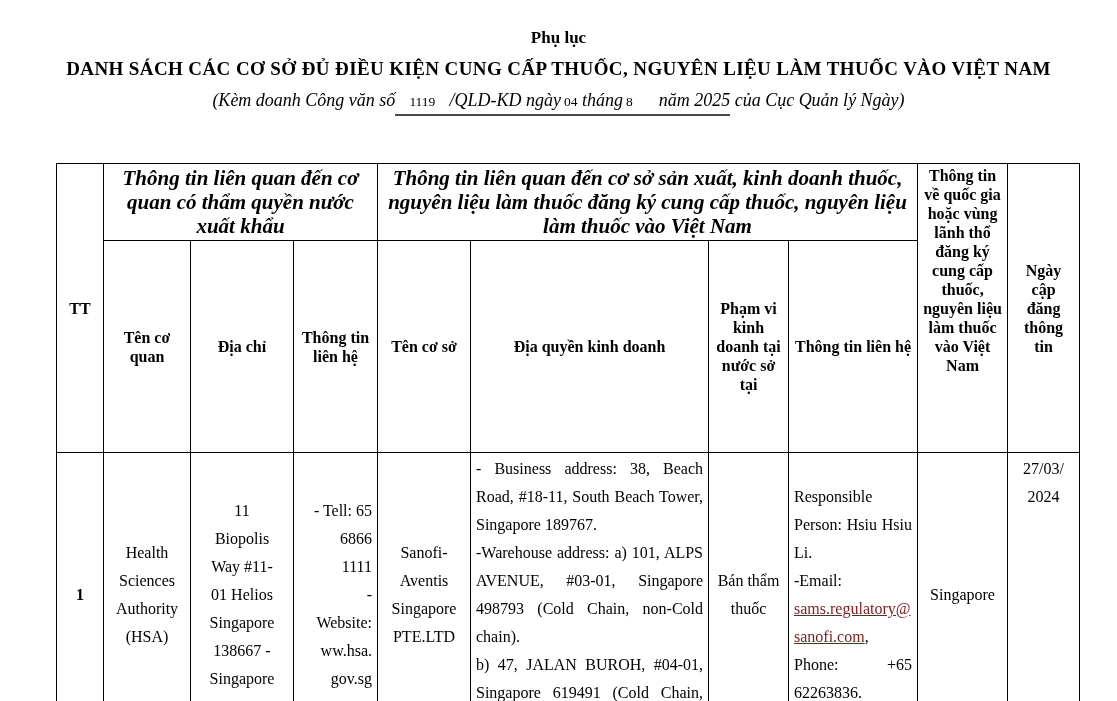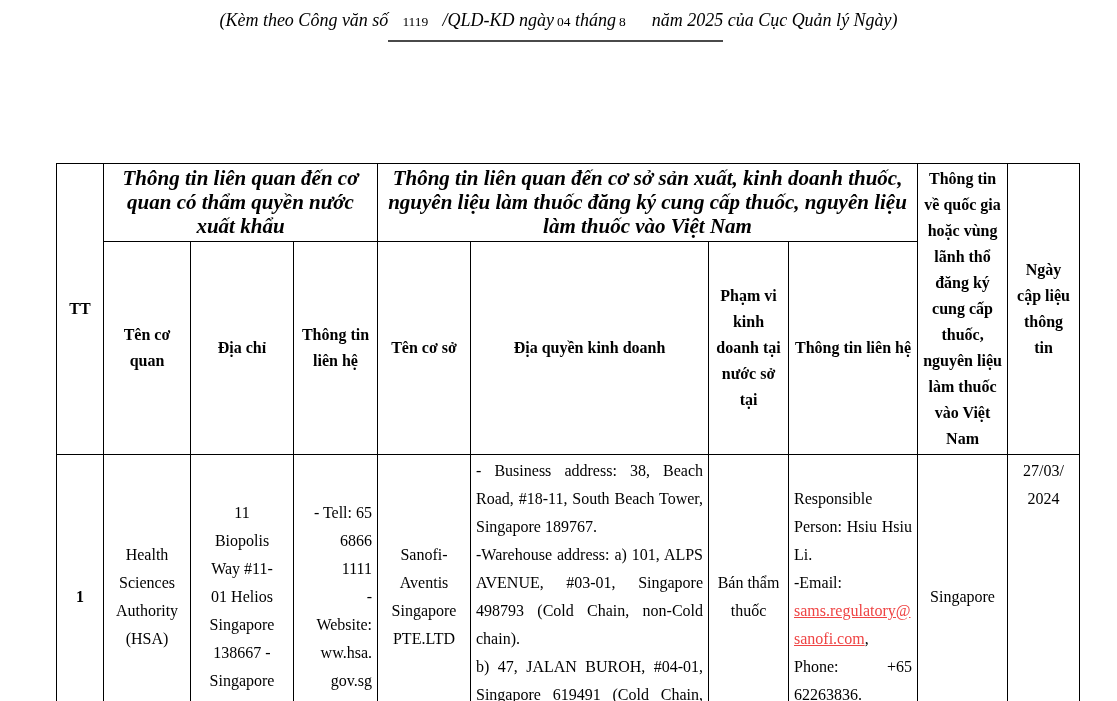--- a/index.html
+++ b/index.html
@@ -8,58 +8,60 @@
     background:#ffffff; color:#000;
     font-family:"Liberation Serif", "DejaVu Serif", serif;
     overflow:hidden; position:relative;
   }
 
   
   .doc-header { text-align:center; }
   .appendix-label { margin-top:28px; font-size:17px; font-weight:bold; }
   .doc-title { margin-top:10px; font-size:19px; font-weight:bold; letter-spacing:0.4px; }
   .doc-subtitle { margin-top:10px; font-size:18px; font-style:italic; }
-  .doc-subtitle .fill-line { border-bottom:2px solid #4a4a4a; padding-bottom:10px; }
+  .doc-subtitle .fill-line { border-bottom:2px solid #4a4a4a; padding-bottom:4px; }
   .num-small { font-style:normal; font-size:13.5px; }
   .sp-l { margin-left:14px; } .sp-r { margin-right:14px; }
   .sp-l-sm { margin-left:3px; } .sp-l-lg { margin-left:26px; }
 
   
   table.doc-table {
     position:absolute; left:56px; top:163px; width:1023px;
     border-collapse:collapse; table-layout:fixed;
   }
   .doc-table th, .doc-table td {
     border:1.5px solid #000; padding:2px 5px;
     word-wrap:break-word; overflow-wrap:break-word;
   }
   tr.row-group { height:64px; }
   tr.row-sub { height:212px; }
   tr.row-data { height:234px; }
 
-  .th-cell { font-weight:bold; text-align:center; vertical-align:middle; font-size:16px; line-height:26px; }
+  .th-cell { font-weight:bold; text-align:center; vertical-align:middle; font-size:16px; line-height:19px; }
   .th-group { font-size:21px; line-height:24px;font-style:italic; }
   .th-country { vertical-align:top; padding-top:6px; }
 
   .td-cell { font-size:16px; line-height:28px; vertical-align:middle; }
   .td-center { text-align:center; }
   .td-bold { font-weight:bold; }
   .pre { white-space:pre-line; }
   .td-left { text-align:right; }
   .td-justify { text-align:justify; }
   .td-top { vertical-align:top; }
   .td-location { padding:3px 6px; }
   .td-contact2 { padding:2px 7px; }
   a.email { text-decoration:underline; cursor:pointer; }
 </style>
 </head>
 <body>
 
 <div class="doc-header">
-  <div class="doc-subtitle"><span>(Kèm theo Công văn số</span><span class="fill-line"><span class="num-small sp-l sp-r">1119</span><span>/QLD-KD ngày</span><span class="num-small sp-l-sm">04</span> <span>tháng</span><span class="num-small sp-l-sm">8</span><span class="sp-l-lg">năm 2025</span></span> <span>của Cục Quản lý Ngày)</span></div>
+  <div class="appendix-label">Phụ lục</div>
+  <div class="doc-title">DANH SÁCH CÁC CƠ SỞ ĐỦ ĐIỀU KIỆN CUNG CẤP THUỐC, NGUYÊN LIỆU LÀM THUỐC VÀO VIỆT NAM</div>
+  <div class="doc-subtitle"><span>(Kèm doanh Công văn số</span><span class="fill-line"><span class="num-small sp-l sp-r">1119</span><span>/QLD-KD ngày</span><span class="num-small sp-l-sm">04</span> <span>tháng</span><span class="num-small sp-l-sm">8</span><span class="sp-l-lg">năm 2025</span></span> <span>của Cục Quản lý Ngày)</span></div>
 </div>
 
 <table class="doc-table">
   <colgroup>
     <col style="width:47px">
       <col style="width:87px">
       <col style="width:103px">
       <col style="width:84px">
     <col style="width:93px">
       <col style="width:238px">
@@ -67,21 +69,21 @@
       <col style="width:129px">
     <col style="width:90px">
       <col style="width:72px">
   </colgroup>
   <tbody>
       <tr class="row-group">
     <th class="th-cell" rowspan="2">TT</th>
     <th class="th-cell th-group" colspan="3">Thông tin liên quan đến cơ quan có thẩm quyền nước xuất khẩu</th>
     <th class="th-cell th-group" colspan="4">Thông tin liên quan đến cơ sở sản xuất, kinh doanh thuốc, nguyên liệu làm thuốc đăng ký cung cấp thuốc, nguyên liệu làm thuốc vào Việt Nam</th>
     <th class="th-cell th-country" rowspan="2">Thông tin về quốc gia hoặc vùng lãnh thổ đăng ký cung cấp thuốc, nguyên liệu làm thuốc vào Việt Nam</th>
-    <th class="th-cell" rowspan="2">Ngày cập liệu thông tin</th>
+    <th class="th-cell" rowspan="2">Ngày cập đăng thông tin</th>
   </tr>
   <tr class="row-sub">
     <th class="th-cell">Tên cơ quan</th>
     <th class="th-cell">Địa chỉ</th>
     <th class="th-cell">Thông tin liên hệ</th>
     <th class="th-cell">Tên cơ sở</th>
     <th class="th-cell">Địa quyền kinh doanh</th>
     <th class="th-cell">Phạm vi kinh doanh tại nước sở tại</th>
     <th class="th-cell">Thông tin liên hệ</th>
   </tr>
@@ -102,19 +104,19 @@
 Website:
 ww.hsa.
 gov.sg</td>
     <td class="td-cell td-center">Sanofi-Aventis Singapore PTE.LTD</td>
     <td class="td-cell td-justify td-top pre td-location">- Business address: 38, Beach Road, #18-11, South Beach Tower, Singapore 189767.
 -Warehouse address: a) 101, ALPS AVENUE, #03-01, Singapore 498793 (Cold Chain, non-Cold chain).
 b) 47, JALAN BUROH, #04-01, Singapore 619491 (Cold Chain, non-Cold chain).</td>
     <td class="td-cell td-center">Bán thẩm thuốc</td>
     <td class="td-cell td-justify pre td-contact2"><span>Responsible Person: Hsiu Hsiu Li.
 -Email:
-</span><a class="email" style="color: #ef4444;">sams.regulatory@sanofi.com</a><span>, Phone: +65 62263836.</span></td>
+</span><a class="email" style="color: #7f1d1d;">sams.regulatory@sanofi.com</a><span>, Phone: +65 62263836.</span></td>
     <td class="td-cell td-center">Singapore</td>
     <td class="td-cell td-center td-top pre">27/03/
 2024</td>
   </tr>
 </tbody>
   </table>
 
 </body></html>

